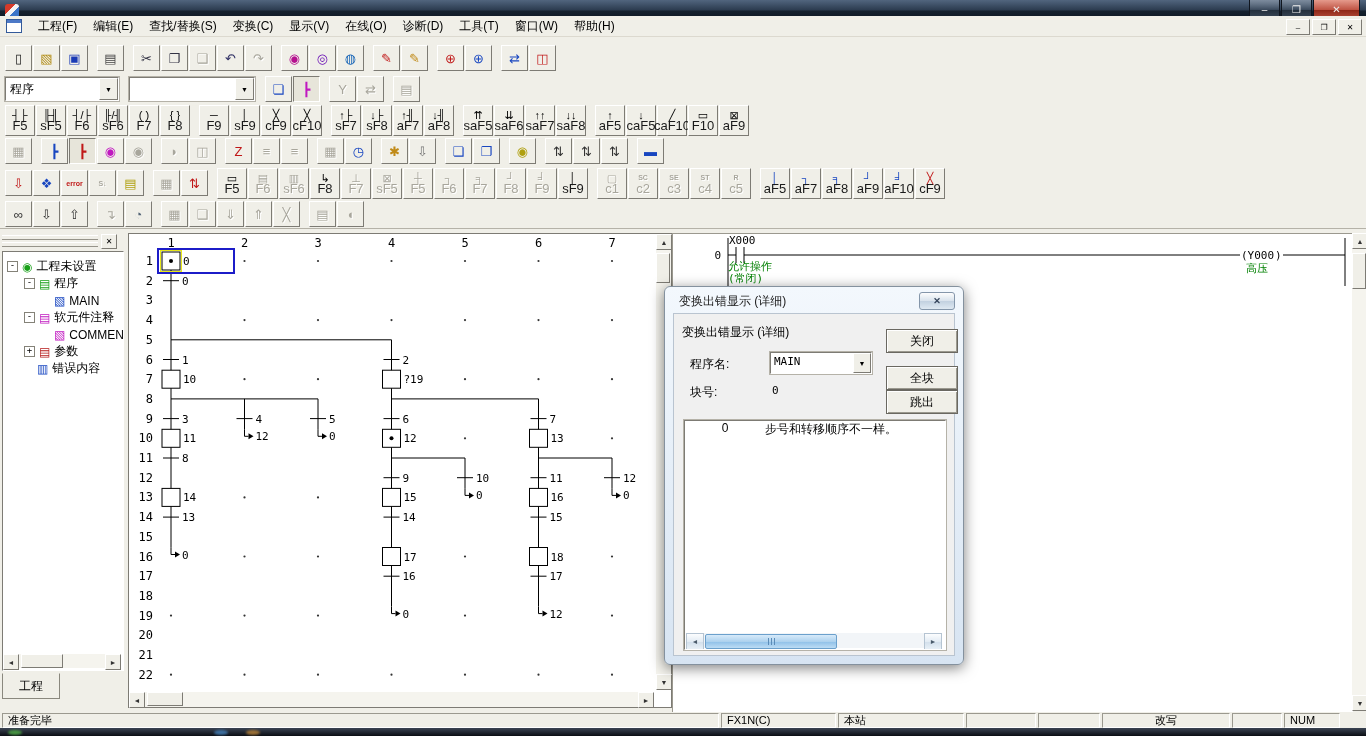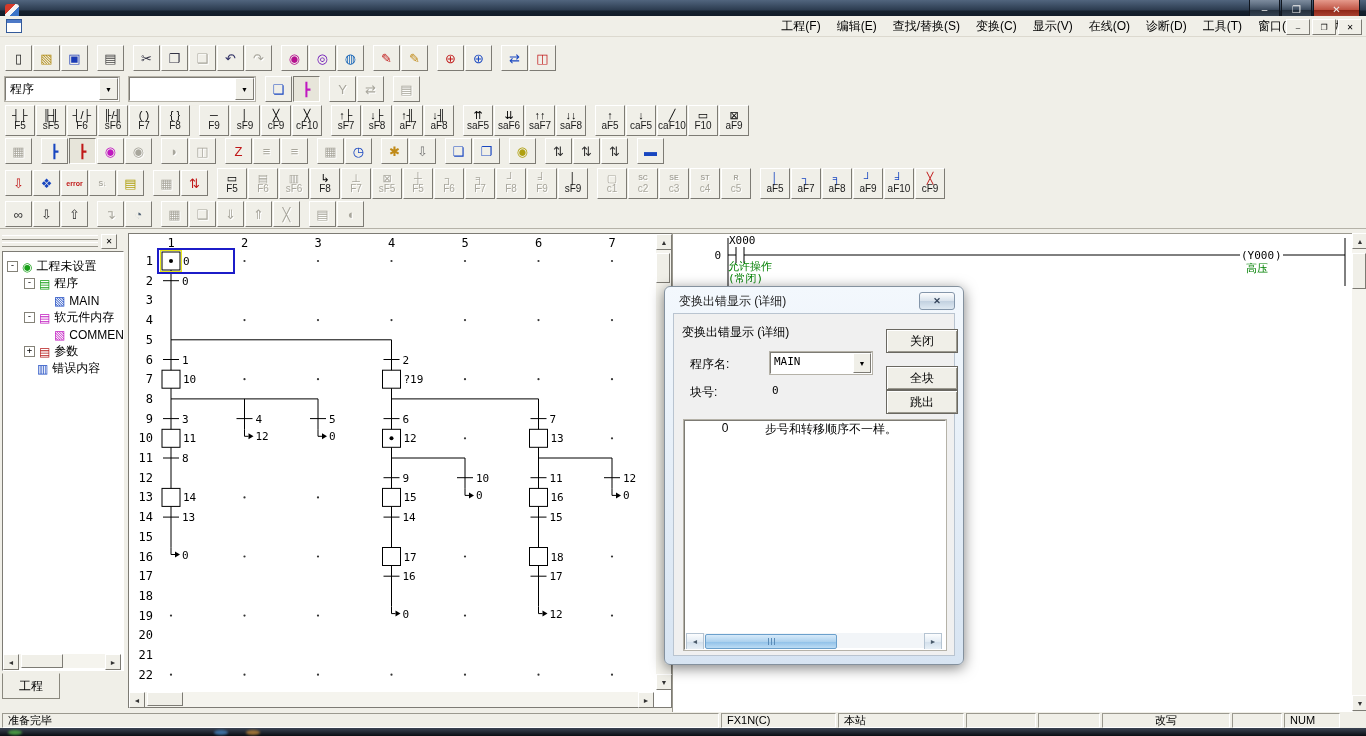--- a/index.html
+++ b/index.html
@@ -13,21 +13,21 @@
     background:linear-gradient(135deg,#d63a2a 38%,#f4f4f4 38%,#f4f4f4 60%,#3a74c9 60%);}
   #title-text{font-size:12px;text-shadow:0 1px 2px #000;white-space:nowrap;}
   #winbtns{position:absolute;right:6px;top:0;display:flex;}
   .wbtn{height:19px;display:flex;align-items:center;justify-content:center;color:#eee;
     font-size:10px;border:1px solid #10161f;border-top:none;border-radius:0 0 4px 4px;
     background:linear-gradient(#7c8b9d 0%,#46556699 50%,#232f3c 52%,#3c4a5a 100%);margin-left:1px;}
   .wbtn.min,.wbtn.res{width:29px;}
   .wbtn.close{width:45px;background:linear-gradient(#e59a8c 0%,#c05545 50%,#8d2516 52%,#b6503f 100%);}
   
   #menubar{position:absolute;left:0;top:16px;width:1366px;height:20px;background:#f0efe8;
-    display:flex;align-items:center;border-bottom:1px solid #dcd9cf;justify-content:space-between;}
+    display:flex;align-items:center;border-bottom:1px solid #dcd9cf;}
   #mdi-icon{width:14px;height:12px;margin:0 8px 0 6px;background:#fff;border:1px solid #335a9a;
     box-shadow:inset 0 3px 0 #4d79c7;}
   .mitem{padding:2px 8px;white-space:nowrap;}
   #mdibtns{position:absolute;right:4px;top:3px;display:flex;}
   .mdib{width:22px;height:14px;margin-left:2px;background:#f0efe8;font-size:8px;
     border:1px solid;border-color:#fff #7d7b74 #7d7b74 #fff;display:flex;align-items:center;justify-content:center;}
   
   .tbar{position:absolute;left:0;width:1366px;display:flex;align-items:center;padding-left:5px;background:#f0efe8;}
   #tb-std{top:42px;height:32px;}
   #tb-prog{top:74px;height:30px;}
@@ -36,21 +36,21 @@
   #tb-sfc{top:166px;height:34px;}
   #tb-find{top:200px;height:28px;border-bottom:1px solid #c9c6bb;}
   .tbtn{width:25px;height:24px;margin-right:1px;background:#f0efe8;flex:none;
     border:1px solid;border-color:#fff #7d7b74 #7d7b74 #fff;
     display:flex;align-items:center;justify-content:center;font-size:13px;}
   .tbtn .glyph{line-height:1;}
   .fbtn{width:28px;height:29px;margin-right:1px;background:#f0efe8;flex:none;
     border:1px solid;border-color:#fff #7d7b74 #7d7b74 #fff;
     display:flex;flex-direction:column;align-items:center;justify-content:center;}
   .fbtn .sym{font-size:11px;line-height:12px;height:12px;white-space:nowrap;}
-  .fbtn .key{font-size:10px;line-height:10px;color:#1a1a1a;font-family:"Liberation Sans",sans-serif;}
+  .fbtn .key{font-size:13px;line-height:10px;color:#1a1a1a;font-family:"Liberation Sans",sans-serif;}
   .small{font-size:7px !important;font-weight:bold;letter-spacing:0;}
   .disabled{color:#a8a69c !important;}
   .disabled .sym,.disabled .key,.disabled .glyph{color:#a8a69c !important;text-shadow:1px 1px 0 #fff;}
   .pressed{border-color:#7d7b74 #fff #fff #7d7b74 !important;background:#e7e5da !important;}
   .tsep{width:8px;height:22px;flex:none;}
   .combo{height:22px;background:#fff;border:1px solid;border-color:#7d7b74 #fff #fff #7d7b74;
     outline:1px solid #b5b2a8;display:flex;align-items:center;margin-right:10px;flex:none;}
   .combo .cval{flex:1;padding-left:4px;font-size:12px;white-space:nowrap;overflow:hidden;}
   .combo .carr{width:17px;height:20px;background:#f0efe8;border:1px solid;
     border-color:#fff #7d7b74 #7d7b74 #fff;display:flex;align-items:center;justify-content:center;font-size:7px;}
@@ -618,21 +618,21 @@
             <span class="ticon" style="color: rgb(24, 160, 24);">▤</span>
             <span class="tlabel">程序</span>
           </div>
           <div class="trow" style="padding-left: 51px;">
             <span class="ticon" style="color: rgb(24, 70, 192);">▧</span>
             <span class="tlabel">MAIN</span>
           </div>
           <div class="trow" style="padding-left: 21px;">
             <span class="exp">-</span>
             <span class="ticon" style="color: rgb(192, 24, 192);">▤</span>
-            <span class="tlabel">软元件内存</span>
+            <span class="tlabel">软元件注释</span>
           </div>
           <div class="trow" style="padding-left: 51px;">
             <span class="ticon" style="color: rgb(192, 24, 192);">▧</span>
             <span class="tlabel">COMMENT</span>
           </div>
           <div class="trow" style="padding-left: 21px;">
             <span class="exp">+</span>
             <span class="ticon" style="color: rgb(181, 24, 24);">▤</span>
             <span class="tlabel">参数</span>
           </div>

